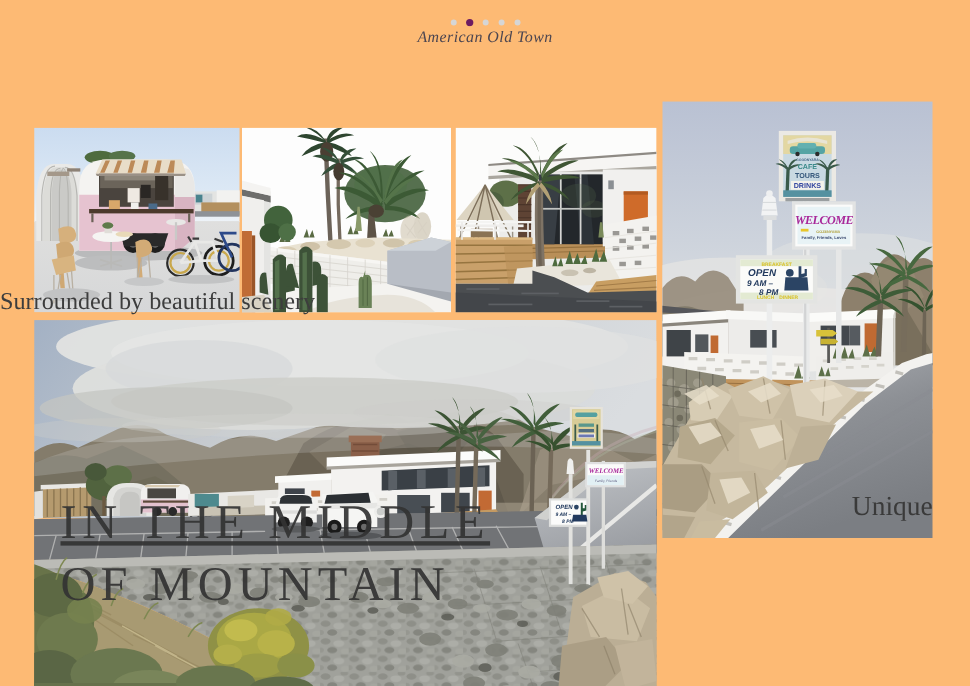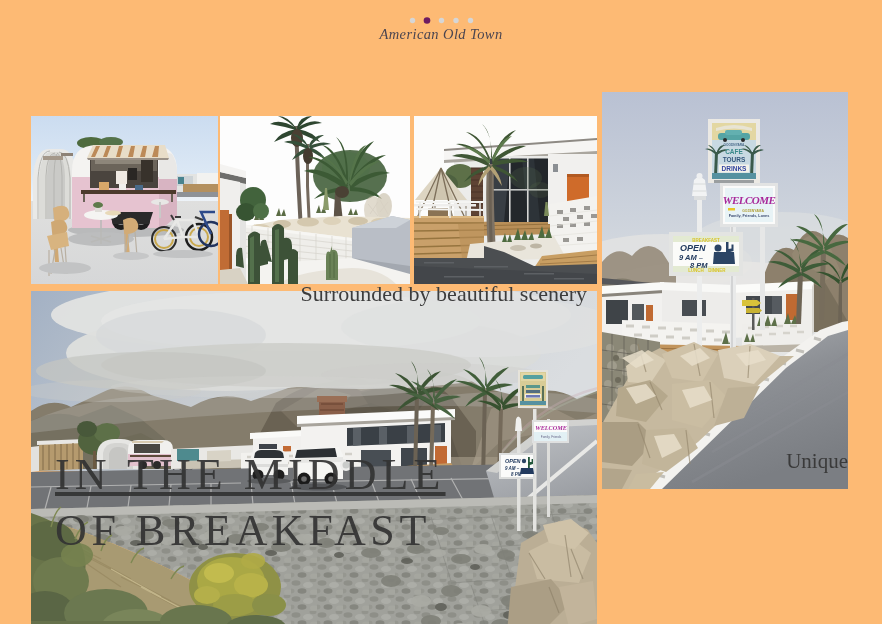--- a/index.html
+++ b/index.html
@@ -1009,25 +1009,25 @@
         <path d="M0,330 L250,330 L252,342 L0,342 Z" fill="#66714b"></path>
 
         <ellipse cx="165" cy="330" rx="36" ry="16" fill="#69764e"></ellipse>
         <ellipse cx="225" cy="336" rx="30" ry="12" fill="#5f6c48"></ellipse>
 
         <path d="M20,236 q4,-16 10,-20 M44,248 q6,-14 13,-17 M70,260 q4,-13 11,-16 M100,272 q6,-13 13,-15 M140,288 q6,-11 13,-13" stroke="#7e8852" stroke-width="1.4" fill="none"></path>
       </g>
     </svg>
   </div>
 
-  <div style="position:absolute;left:0px;top:261px;width:587px;text-align:right;
-              font-size:22px;color:#3d3d3d;margin-top:20px;">Surrounded by beautiful scenery</div>
+  <div style="position:absolute;left:0px;top:261px;width:587px;
+              font-size:22px;color:#3d3d3d;">Surrounded by beautiful scenery</div>
 
   <div style="position:absolute;left:55px;top:447px;width:520px;font-size:44px;
               color:#333333;line-height:56px;opacity:0.92;">
     <span style="letter-spacing:5.1px;text-decoration:underline;">IN THE MIDDLE</span><br>
-    <span style="letter-spacing:4.6px;">OF BREAKFAST</span>
+    <span style="letter-spacing:4.6px;">OF MOUNTAIN</span>
   </div>
 
   <div style="position:absolute;left:648px;top:450px;width:200px;text-align:right;
-              color:#3a3a3a;font-size:21px;line-height:22px;">Unique</div>
+              color:#3a3a3a;font-size:25px;line-height:22px;">Unique</div>
 
 </div>
 
 </body></html>

